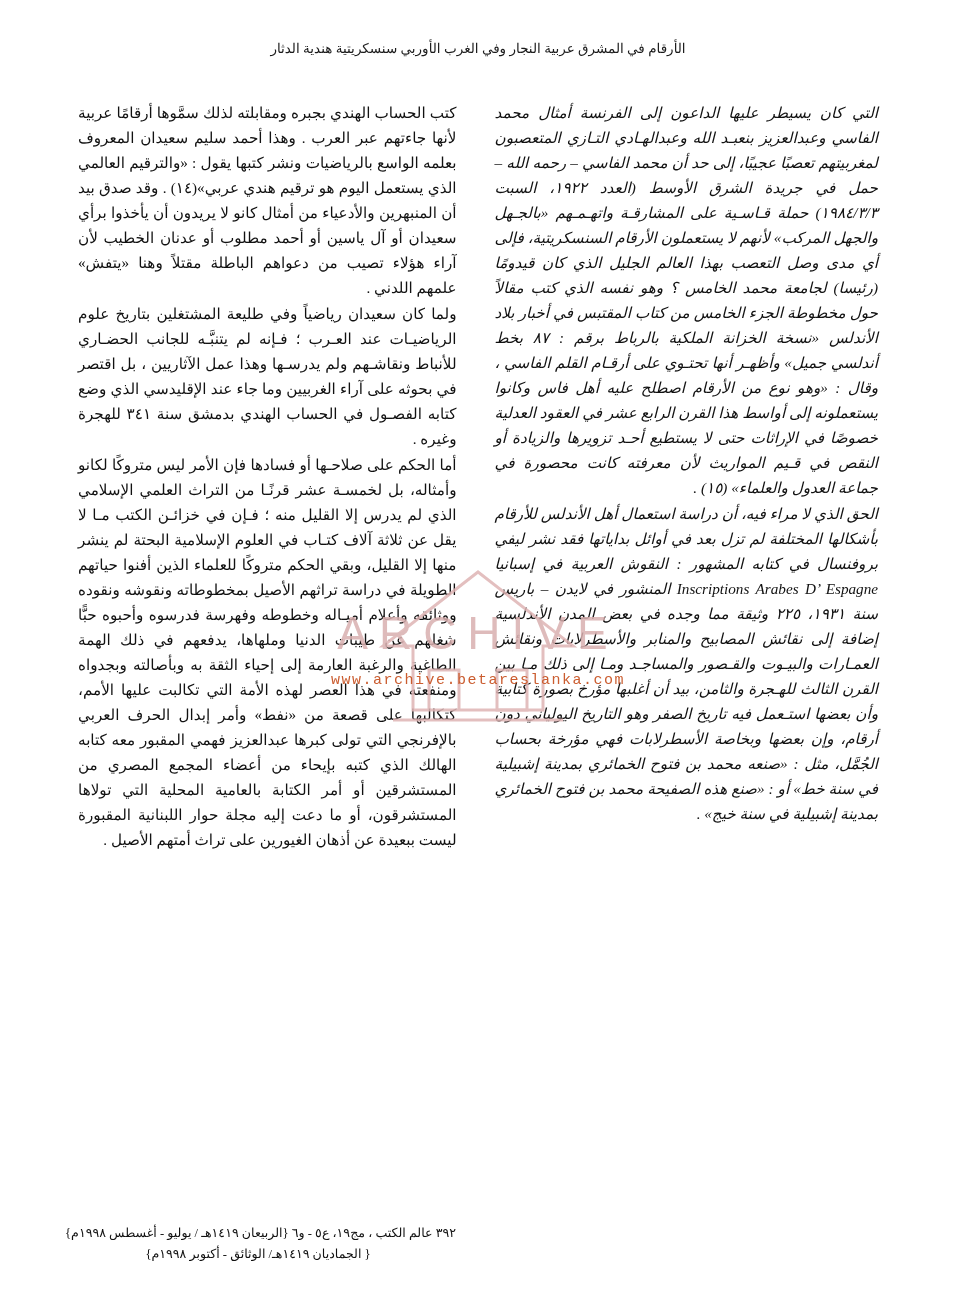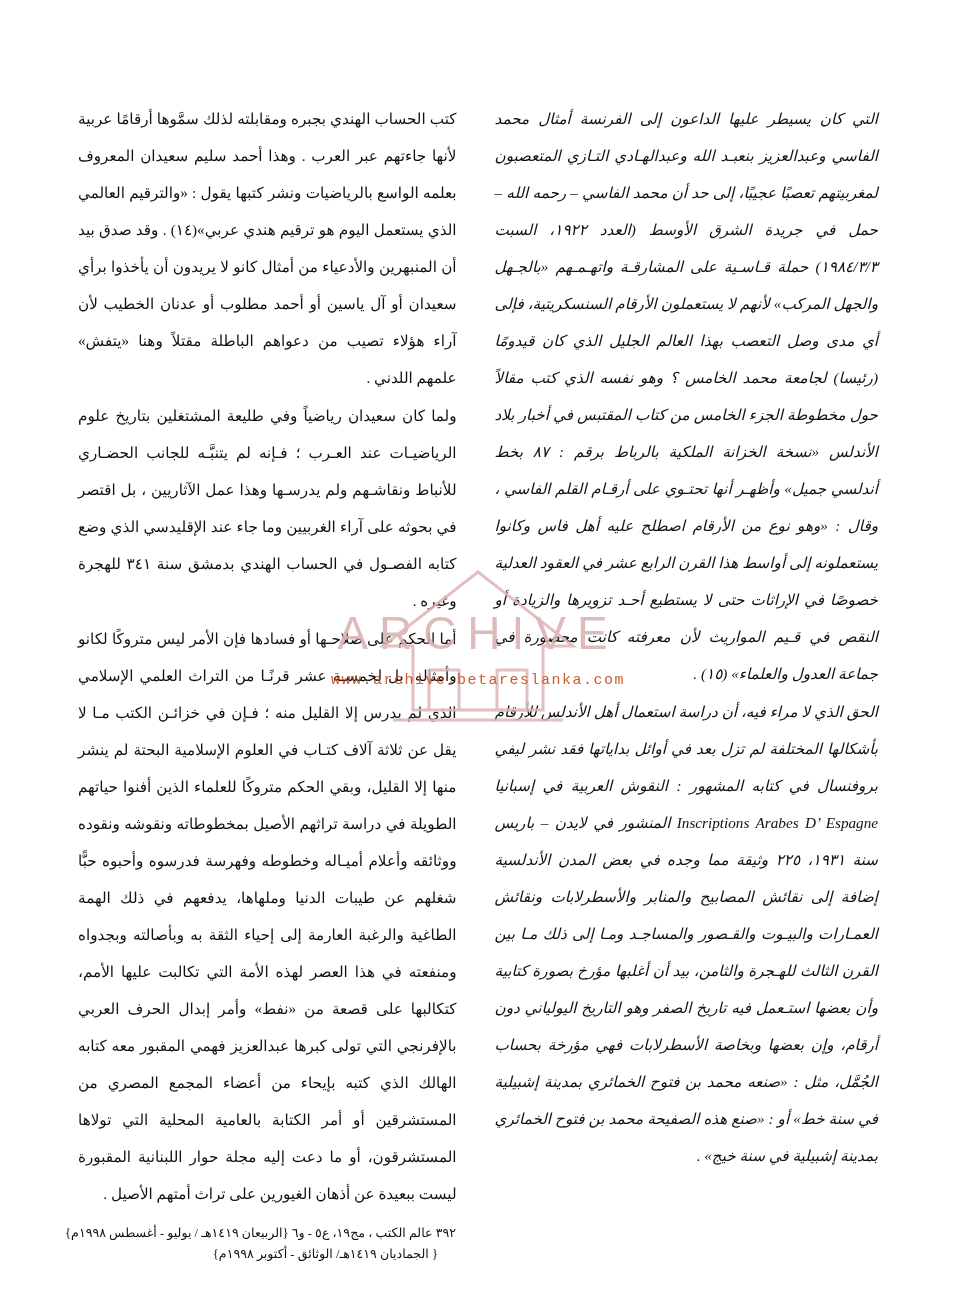--- a/index.html
+++ b/index.html
@@ -45,41 +45,41 @@
     flex-direction: row-reverse;
     gap: 38px;
     direction: rtl;
   }
   .col {
     width: 381px;
     direction: rtl;
     text-align: justify;
     text-align-last: right;
     font-size: 15.2px;
-    line-height: 37px;
+    line-height: 25px;
     color: #111111;
   }
   .col.left { width: 386px; font-style: italic; }
 
   .col p {
     margin: 0 0 0 0;
     text-indent: 0;
   }
   .col p + p { margin-top: 1px; }
 
   .ind { text-indent: 26px; }
 
   
   .footnotes {
     position: absolute;
     bottom: 34px;
     right: 500px;
     width: 378px;
     direction: rtl;
-    text-align: right;
+    text-align: center;
     font-size: 12.6px;
     line-height: 21px;
     color: #111111;
   }
   .footnotes .fn-line { white-space: nowrap; }
   .footnotes .fn-line.second { padding-right: 18px; }
 
   
   .watermark {
     position: absolute;
@@ -120,20 +120,21 @@
     top: 0;
     left: 50%;
     transform: translateX(-50%);
   }
 </style>
 </head>
 <body>
 
 <div class="page">
 
+  <div class="running-header">الأرقام في المشرق عربية النجار وفي الغرب الأوربي سنسكريتية هندية الدثار</div>
 
   <div class="columns">
 
     <div class="col right">
       <p>كتب الحساب الهندي بجبره ومقابلته لذلك سمَّوها أرقامًا عربية لأنها جاءتهم عبر العرب . وهذا أحمد سليم سعيدان المعروف بعلمه الواسع بالرياضيات ونشر كتبها يقول : «والترقيم العالمي الذي يستعمل اليوم هو ترقيم هندي عربي»(١٤) . وقد صدق بيد أن المنبهرين والأدعياء من أمثال كانو لا يريدون أن يأخذوا برأي سعيدان أو آل ياسين أو أحمد مطلوب أو عدنان الخطيب لأن آراء هؤلاء تصيب من دعواهم الباطلة مقتلاً وهنا «يتفش» علمهم اللدني .</p>
       <p class="ind">ولما كان سعيدان رياضياً وفي طليعة المشتغلين بتاريخ علوم الرياضيـات عند العـرب ؛ فـإنه لم يتنبَّـه للجانب الحضـاري للأنباط ونقاشـهم ولم يدرسـها وهذا عمل الآثاريين ، بل اقتصر في بحوثه على آراء الغربيين وما جاء عند الإقليدسي الذي وضع كتابه الفصـول في الحساب الهندي بدمشق سنة ٣٤١ للهجرة وغيره .</p>
       <p class="ind">أما الحكم على صلاحـها أو فسادها فإن الأمر ليس متروكًا لكانو وأمثاله، بل لخمسـة عشر قرنًـا من التراث العلمي الإسلامي الذي لم يدرس إلا القليل منه ؛ فـإن في خزائـن الكتب مـا لا يقل عن ثلاثة آلاف كتـاب في العلوم الإسلامية البحتة لم ينشر منها إلا القليل، وبقي الحكم متروكًا للعلماء الذين أفنوا حياتهم الطويلة في دراسة تراثهم الأصيل بمخطوطاته ونقوشه ونقوده ووثائقه وأعلام أميـاله وخطوطه وفهرسة فدرسوه وأحبوه حبًّا شغلهم عن طيبات الدنيا وملهاها، يدفعهم في ذلك الهمة الطاغية والرغبة العارمة إلى إحياء الثقة به وبأصالته وبجدواه ومنفعته في هذا العصر لهذه الأمة التي تكالبت عليها الأمم، كتكالبها على قصعة من «نفط» وأمر إبدال الحرف العربي بالإفرنجي التي تولى كبرها عبدالعزيز فهمي المقبور معه كتابه الهالك الذي كتبه بإيحاء من أعضاء المجمع المصري من المستشرقين أو أمر الكتابة بالعامية المحلية التي تولاها المستشرقون، أو ما دعت إليه مجلة حوار اللبنانية المقبورة ليست ببعيدة عن أذهان الغيورين على تراث أمتهم الأصيل .</p>
     </div>
 
     <div class="col left">

